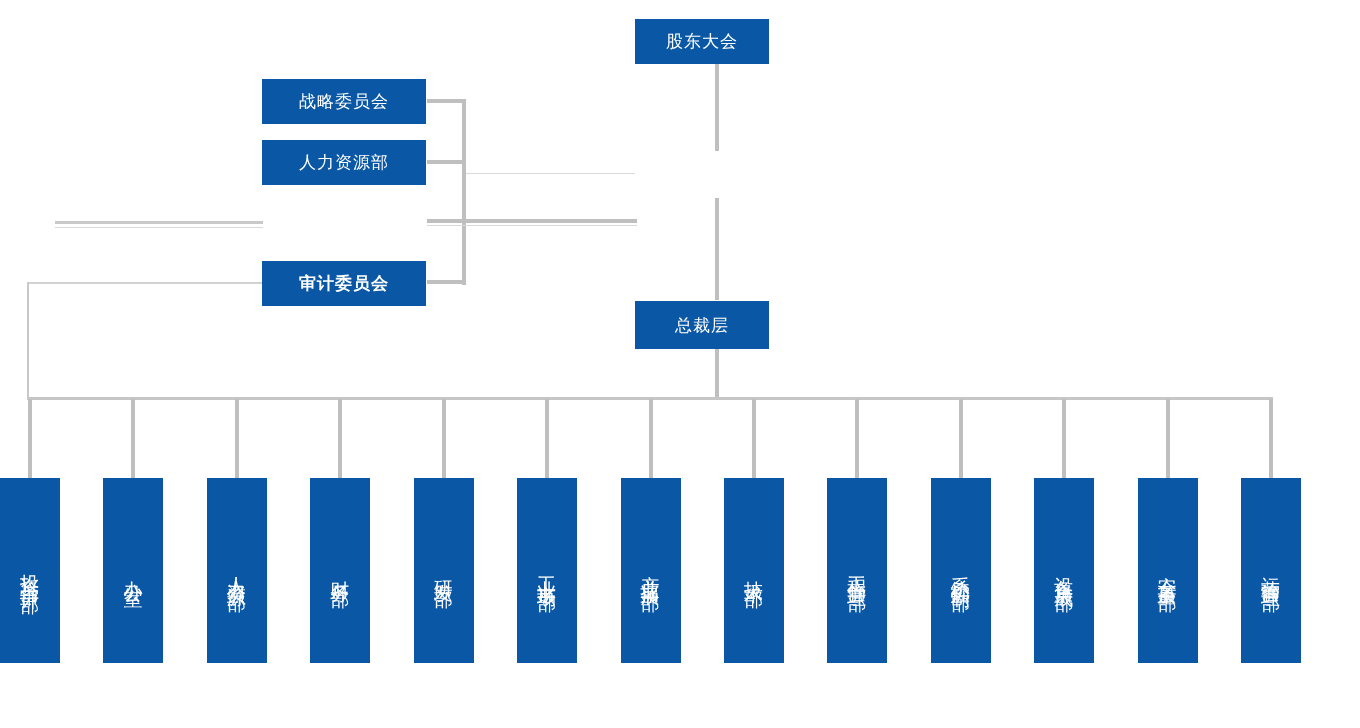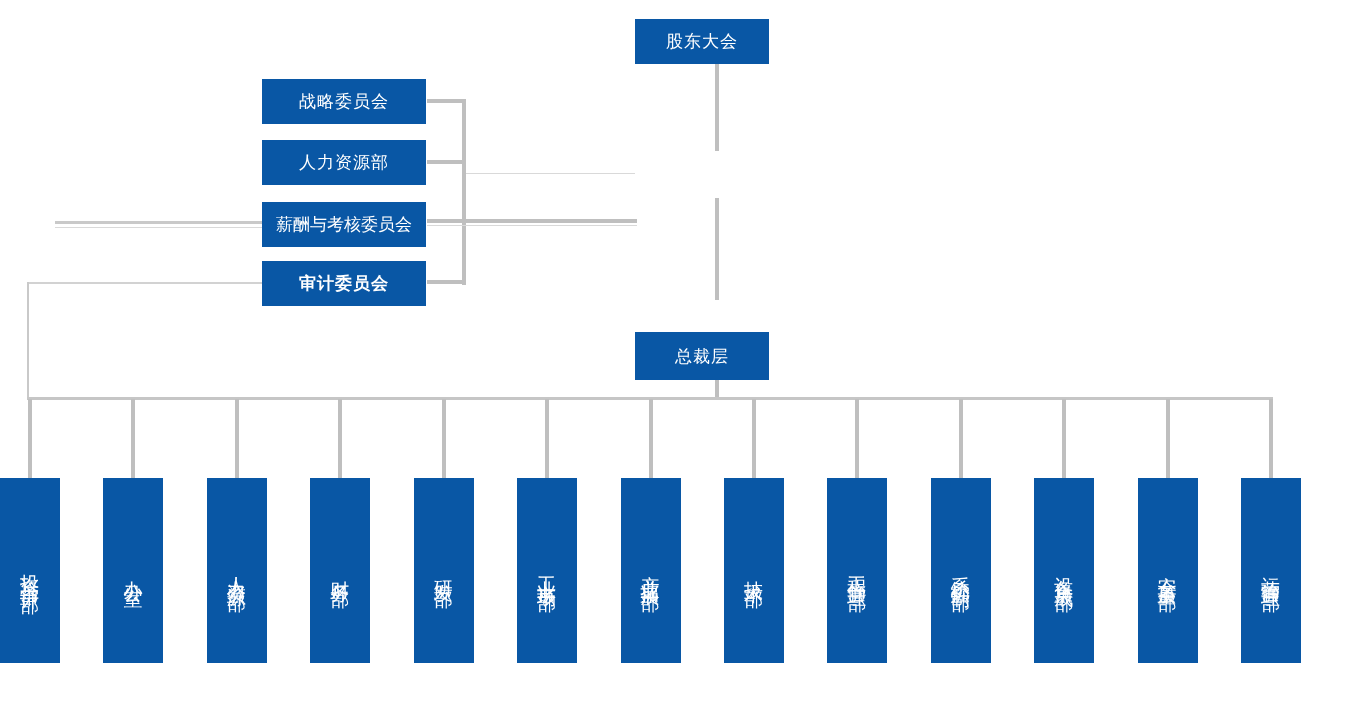--- a/index.html
+++ b/index.html
@@ -19,21 +19,21 @@
     align-items: center;
     justify-content: center;
     font-size: 17px;
     letter-spacing: 1px;
     box-sizing: border-box;
   }
   
   .n-center { left: 635px; width: 134px; margin-top: 16px; }
   .n-shareholders { top: 3px;   height: 45px; }
   .n-board        { top: 150px; height: 48px; }
-  .n-president    { top: 316px; height: 48px; }
+  .n-president    { top: 285px; height: 48px; }
   
   .n-committee { left: 262px; width: 164px; height: 45px; }
   .n-c0 { top: 79px; }
   .n-c1 { top: 140px; }
   .n-c2 { top: 202px; letter-spacing: 0; }
   .n-c3 { top: 261px; font-weight: bold; }
   
   .n-dept {
     top: 478px;
     width: 60px;
@@ -119,21 +119,20 @@
   <div class="line l-drop" style="--i:9"></div>
   <div class="line l-drop" style="--i:10"></div>
   <div class="line l-drop" style="--i:11"></div>
   <div class="line l-drop" style="--i:12"></div>
 
   <div class="node n-center n-shareholders">股东大会</div>
   <div class="node n-center n-president">总裁层</div>
 
   <div class="node n-committee n-c0">战略委员会</div>
   <div class="node n-committee n-c1">人力资源部</div>
-  <div class="node n-committee n-c2">薪酬与考核委员会</div>
   <div class="node n-committee n-c3">审计委员会</div>
 
   <div class="node n-dept" style="--i:0">
       <span class="vlabel">投资与审计部</span>
     </div>
   <div class="node n-dept" style="--i:1">
       <span class="vlabel">办公室</span>
     </div>
   <div class="node n-dept" style="--i:2">
       <span class="vlabel">人力资源部</span>

